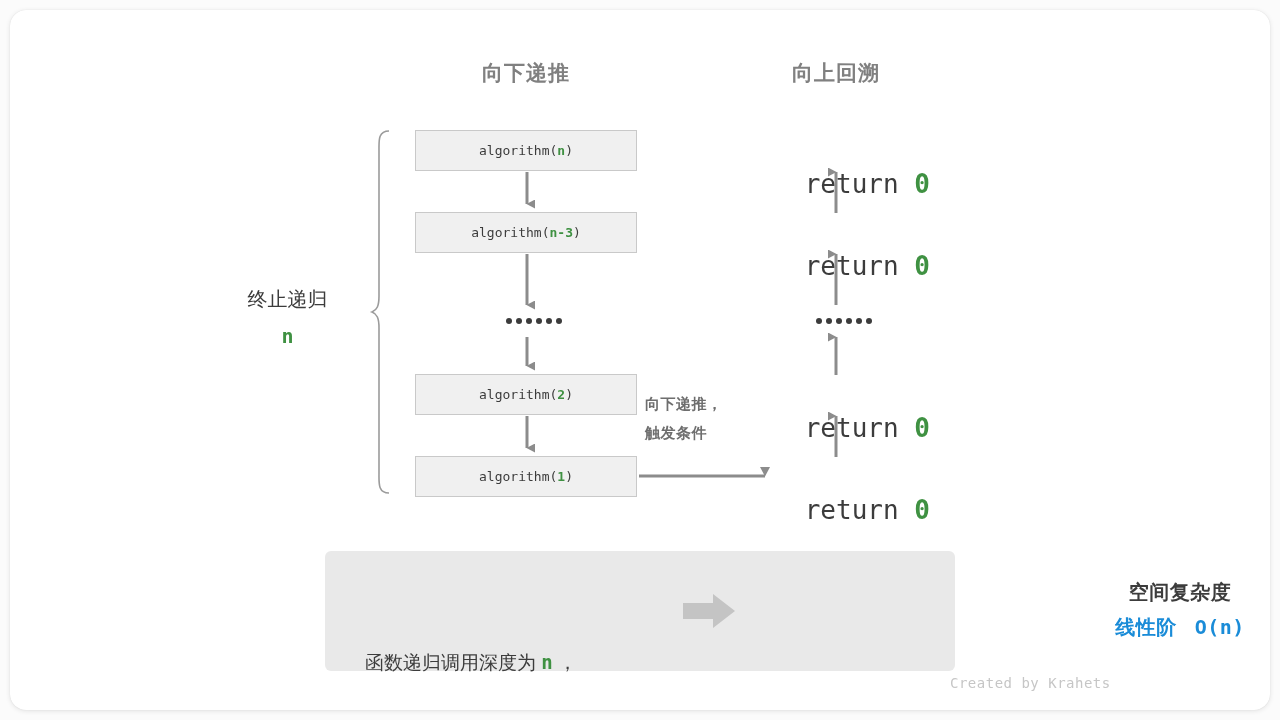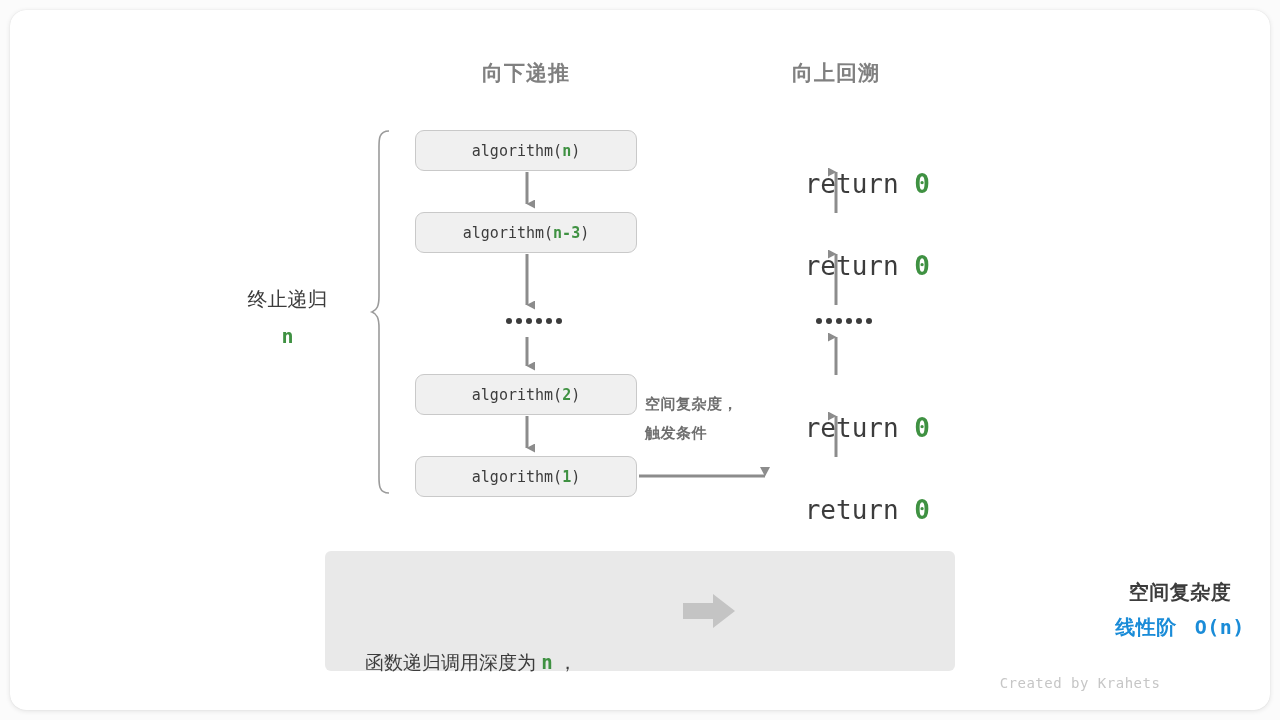--- a/index.html
+++ b/index.html
@@ -46,26 +46,26 @@
 
   
   .call-box {
     position: absolute;
     left: 415px;
     width: 222px;
     height: 41px;
     box-sizing: border-box;
     background: #f0f0f0;
     border: 1.5px solid #c9c9c9;
-    border-radius: 9px;
+    border-radius: 0;
     display: flex;
     align-items: center;
     justify-content: center;
     font-family: "DejaVu Sans Mono", monospace;
-    font-size: 15px;
+    font-size: 13px;
     color: #3c3c3c;
     white-space: pre;
   }
   .call-box .arg {
     color: #3f9142;
     font-weight: bold;
   }
 
   
   .return-label {
@@ -202,21 +202,21 @@
     font-family: "DejaVu Sans Mono", monospace;
     margin-left: 12px;
   }
 
   
   #credit {
     position: absolute;
     left: 950px;
     top: 675px;
     width: 260px;
-    text-align: center;
+    text-align: left;
     font-family: "DejaVu Sans Mono", monospace;
     font-size: 14px;
     color: #c6c6c6;
     letter-spacing: 0.5px;
   }
 </style>
 </head>
 <body>
 
 <div id="canvas">
@@ -301,21 +301,21 @@
   <div class="dots" id="dots-right">
       <i></i>
       <i></i>
       <i></i>
       <i></i>
       <i></i>
       <i></i>
     </div>
 
   <div id="trigger-note">
-    <div>空间复杂度，</div>
+    <div>向下递推，</div>
     <div>触发条件</div>
   </div>
 
   <div id="summary-panel">
     <div id="summary-left">
       <div><span>函数递归调用深度为 </span><span class="hl">n</span><span> ，</span></div>
       
     </div>
 
     <div id="summary-right">

